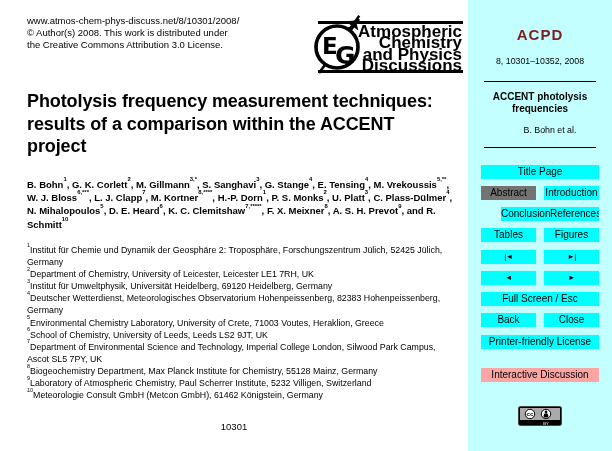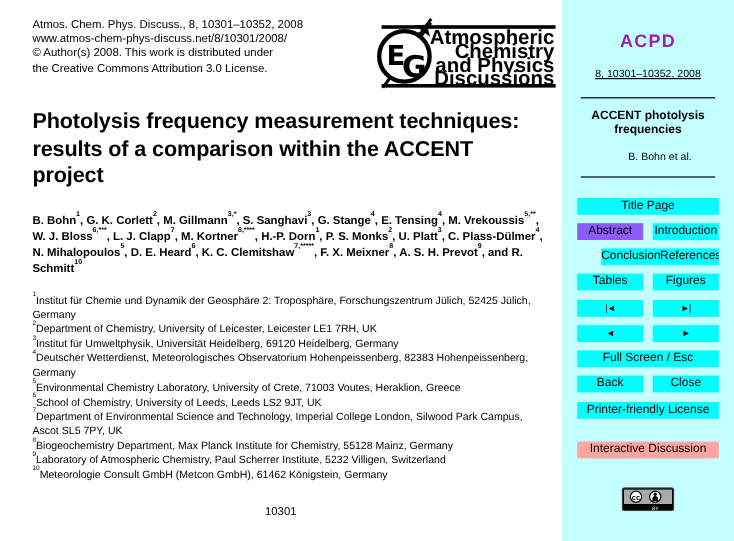--- a/index.html
+++ b/index.html
@@ -28,21 +28,21 @@
     font-size:8.8px; line-height:12.1px; }
   .pagenum { position:absolute; left:0; top:421px; width:468px;
     text-align:center; font-size:9.5px; }
 
   
   .sidebar {
     position:absolute; left:468px; top:0; width:144px; height:451px;
     display:flex; flex-direction:column; align-items:center;
   }
   .acpd { margin-top:26px; font-size:15px; font-weight:bold; letter-spacing:1px; }
-  .side-cite { margin-top:13px; font-size:8.8px;text-decoration:underline; }
+  .side-cite { margin-top:13px; font-size:8.8px; }
   .side-hr { width:112px; height:1px; background:#000; }
   .hr1 { margin-top:15px; } .hr2 { margin-top:12px; }
   .short-title { margin-top:9px; width:126px; text-align:center;
     font-size:10px; font-weight:bold; line-height:12px; }
   .side-authors { margin-top:10px; font-size:8.8px;padding-left:20px; }
   .nav { margin-top:17px; width:118px; }
   .btn-group { margin-bottom:8px; }
   .btn-row { display:flex; justify-content:space-between; margin-bottom:7px; }
   .btn {
     height:14px; line-height:14px; text-align:center; font-size:10px;
@@ -52,21 +52,20 @@
   .btn.half { width:55px; }
   .btn.arrow { font-size:7.5px; letter-spacing:-0.5px; }
   .badge-wrap { margin-top:16px; }
 </style>
 </head>
 <body>
 
 <div class="page">
 
   <div class="citation">
-      <div>Atmos. Chem. Phys. Discuss., 8, 10301–10352, 2008</div>
       <div>www.atmos-chem-phys-discuss.net/8/10301/2008/</div>
       <div>© Author(s) 2008. This work is distributed under</div>
       <div>the Creative Commons Attribution 3.0 License.</div>
     </div>
 
   <div class="journal-box">
     <span class="egu-logo">
       <svg width="58" height="66" viewBox="0 0 58 66">
         <line x1="9" y1="60" x2="49" y2="6" stroke="#000" stroke-width="2.6"></line>
         <g transform="translate(44,10) rotate(36)" fill="#000">
@@ -101,34 +100,34 @@
       <div><sup>7</sup>Department of Environmental Science and Technology, Imperial College London, Silwood Park Campus, Ascot SL5 7PY, UK</div>
       <div><sup>8</sup>Biogeochemistry Department, Max Planck Institute for Chemistry, 55128 Mainz, Germany</div>
       <div><sup>9</sup>Laboratory of Atmospheric Chemistry, Paul Scherrer Institute, 5232 Villigen, Switzerland</div>
       <div><sup>10</sup>Meteorologie Consult GmbH (Metcon GmbH), 61462 Königstein, Germany</div>
     </div>
 
   <div class="pagenum">10301</div>
 </div>
 
 <div class="sidebar" style="background: rgb(196, 255, 255);">
-  <div class="acpd" style="color: #a21caf;">ACPD</div>
+  <div class="acpd" style="color: #7f1d1d;">ACPD</div>
   <div class="side-cite">8, 10301–10352, 2008</div>
   <div class="side-hr hr1"></div>
   <div class="short-title">ACCENT photolysis frequencies</div>
   <div class="side-authors">B. Bohn et al.</div>
   <div class="side-hr hr2"></div>
 
   <div class="nav">
       <div class="btn-group">
         <div class="btn-row">
           <div class="btn full" style="background: rgb(0, 255, 255);">Title Page</div>
         </div>
         <div class="btn-row">
-          <div class="btn half" style="background: #8b5cf6;">Abstract</div>
+          <div class="btn half" style="background: #737373;">Abstract</div>
           <div class="btn half" style="background: rgb(0, 255, 255);">Introduction</div>
         </div>
         <div class="btn-row">
           <div class="btn half" style="background: rgb(0, 255, 255); margin-left: 20px;">Conclusions</div>
           <div class="btn half" style="background: rgb(0, 255, 255);">References</div>
         </div>
         <div class="btn-row">
           <div class="btn half" style="background: rgb(0, 255, 255);">Tables</div>
           <div class="btn half" style="background: rgb(0, 255, 255);">Figures</div>
         </div>

